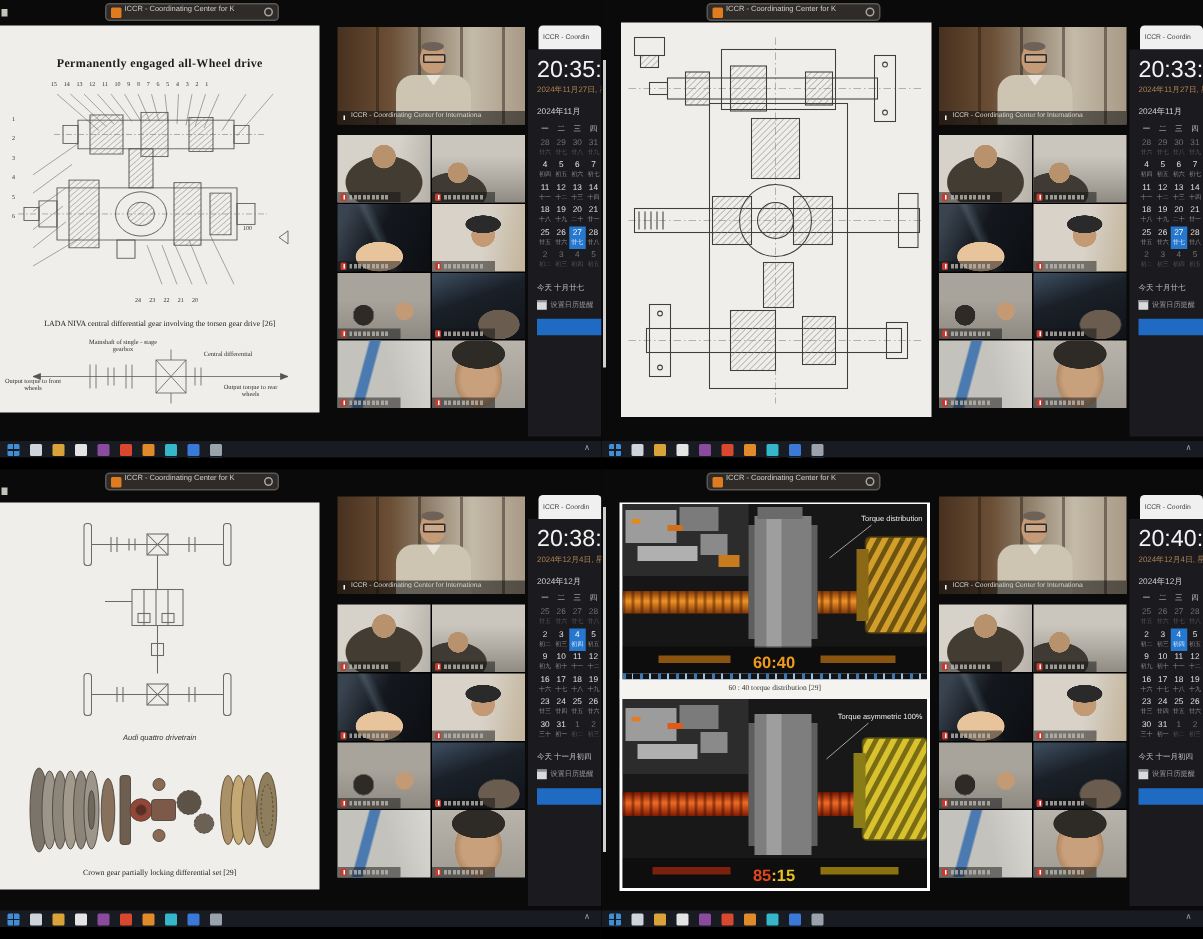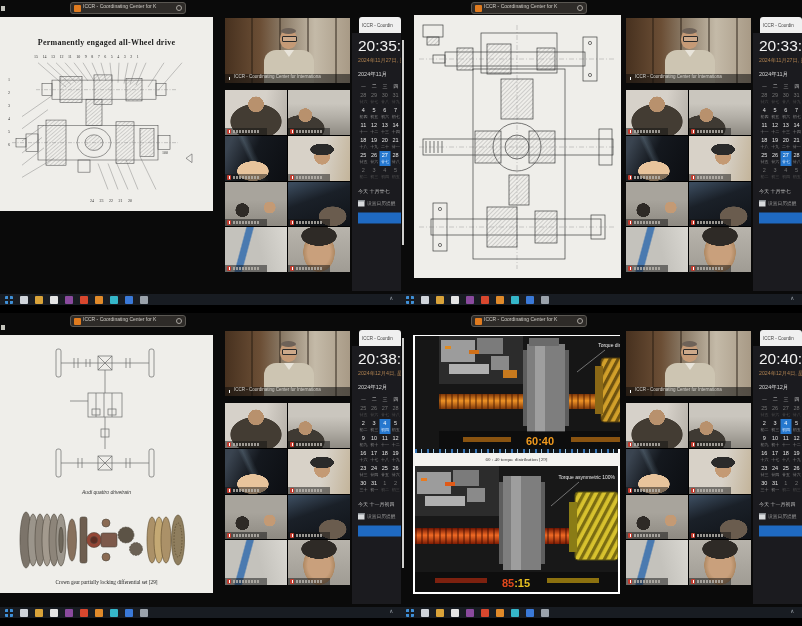--- a/index.html
+++ b/index.html
@@ -10,21 +10,21 @@
 
   
   .pill{position:absolute;left:70px;top:2px;width:116px;height:12px;background:#2e2b28;border:1px solid #5a5752;border-radius:3px;display:flex;align-items:center;padding:0 3px;box-sizing:border-box;}
   .pillsq{width:7px;height:7px;background:#e07b1f;border-radius:1px;flex:none;margin-right:2px;}
   .pilltxtwrap{flex:1;height:10px;overflow:hidden;position:relative;}
   .pilltxt{position:absolute;left:0;top:0;font-size:10px;color:#cfccc6;transform:scale(.5);transform-origin:0 0;white-space:nowrap;}
   .pillring{width:6px;height:6px;border:1px solid #a8a49e;border-radius:50%;flex:none;box-sizing:border-box;}
 
   
   .slide{position:absolute;background:#efeeea;overflow:hidden;}
-  .s-tl{left:0;top:17px;width:213px;height:194px;}
+  .s-tl{left:0;top:17px;width:213px;height:258px;}
   .s-tr{left:13px;top:15px;width:207px;height:263px;}
   .s-bl{left:0;top:22px;width:213px;height:258px;}
   .s-br{left:12px;top:22px;width:207px;height:259px;background:#fff;}
 
   .cwrap{position:absolute;left:0;width:426px;transform:scale(.5);transform-origin:0 0;text-align:center;}
   .cwrap.n{width:414px;}
   .serif{font-family:"Liberation Serif",serif;color:#1d1d1d;}
   .tl-title{font-weight:bold;font-size:16px;letter-spacing:.5px;}
   .tl-cap{font-size:10.5px;}
   .bl-cap1{font-size:10px;font-style:italic;color:#333;}
@@ -90,21 +90,21 @@
   .tic.run::after{content:"";position:absolute;left:0;right:0;bottom:-2px;height:1px;background:#5aa8e8;}
   .tic.win{background:#3f8fd6;}
   .tic.win::before{content:"";position:absolute;inset:0;background:linear-gradient(to right,transparent 42%,#181c22 42% 58%,transparent 58%),linear-gradient(to bottom,transparent 42%,#181c22 42% 58%,transparent 58%);}
   .tray{position:absolute;right:8px;top:1px;font-size:10px;color:#98a0a8;transform:scale(.55);transform-origin:100% 0;}
   .bstrip{position:absolute;left:0;top:305px;width:401px;height:8px;background:#000;}
   .art{position:absolute;left:1px;width:4px;height:5px;background:#e4e4dc;opacity:.85;}
   .lhair{position:absolute;left:1px;width:1.5px;background:rgba(242,242,240,.85);}
 
   
   .f1,.f2{position:absolute;left:2px;width:203px;overflow:hidden;background:#161616;}
-  .f1{top:1px;height:113px;padding-left:24px;}
+  .f1{top:1px;height:113px;}
   .f2{top:131px;height:126px;}
   .pbar{position:absolute;left:2px;top:114px;width:203px;height:4px;background:#101418;background-image:repeating-linear-gradient(90deg,#3a78b8 0 2px,transparent 2px 6px,#9ac4e0 6px 7px,transparent 7px 12px);}
   .capstrip{position:absolute;left:0;top:118px;width:207px;height:13px;background:#f4f3f0;overflow:hidden;}
 </style>
 </head>
 <body>
 
 <div class="grid">
 
   <section class="quad">

